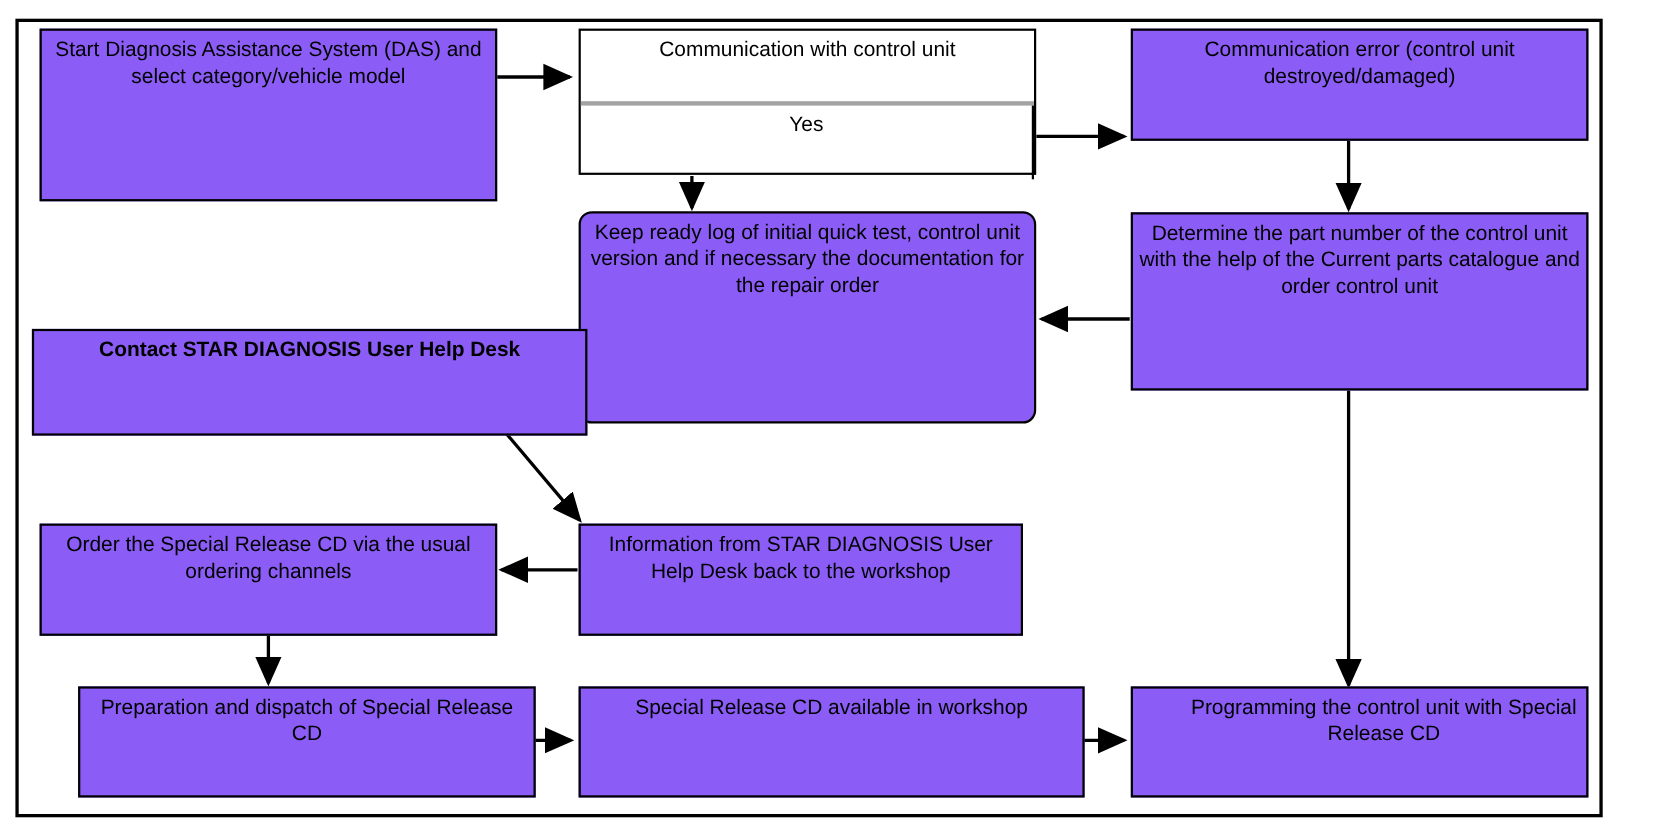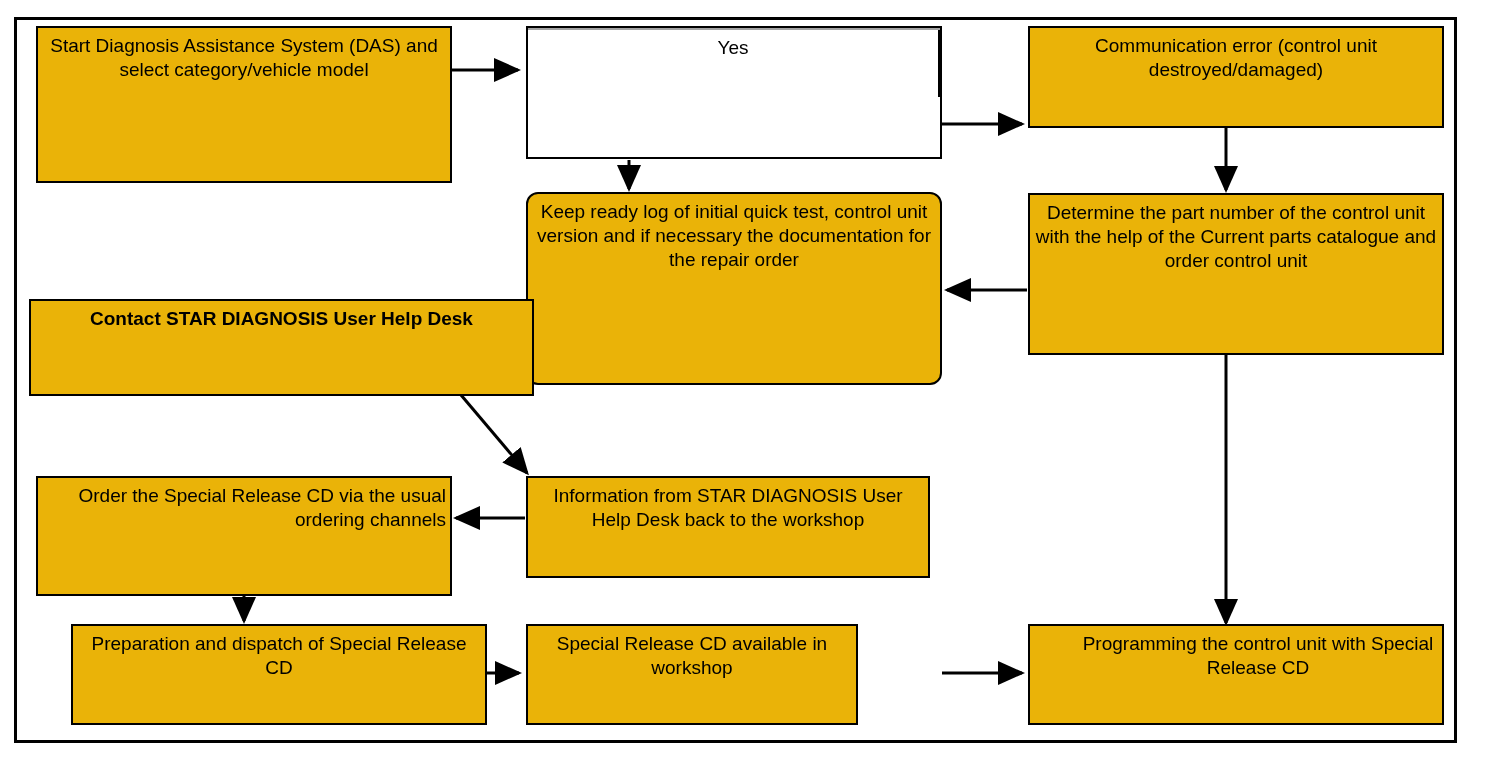--- a/index.html
+++ b/index.html
@@ -22,21 +22,21 @@
     top: 17px;
     width: 1443px;
     height: 726px;
     border: 3px solid #000000;
     box-sizing: border-box;
   }
   .node {
     position: absolute;
     box-sizing: border-box;
     border: 2px solid #000000;
-    background: #eab308;
+    background: #8b5cf6;
     text-align: center;
     color: #000000;
     font-size: 19px;
     line-height: 24px;
   }
   .node .node-text {
     display: block;
     padding: 6px 4px 0 4px;
     white-space: pre-line;
   }
@@ -52,21 +52,21 @@
   }
   .decision .question {
     display: block;
     text-align: center;
     padding: 6px 4px 0 4px;
     height: 64px;
     box-sizing: border-box;
   }
   .decision .branch-row {
     display: flex;
-    border-top: 2px solid #a3a3a3;
+    border-top: 4px solid #a3a3a3;
     height: 67px;
   }
   .decision .branch-cell {
     flex: 1 1 0;
     text-align: center;
     padding-top: 6px;
     box-sizing: border-box;
   }
   .decision .branch-cell.left {
     border-right: 2px solid #000000;
@@ -142,20 +142,21 @@
     <g>
       <line x1="1226" y1="355" x2="1226" y2="623" stroke="#000000" stroke-width="3" marker-end="url(#arrowhead)"></line>
     </g>
   </svg>
 
   <div class="node" style="left:36px; top:26px; width:416px; height:157px;">
     <span class="node-text">Start Diagnosis Assistance System (DAS) and select category/vehicle model</span>
   </div>
 
   <div class="decision" style="left:526px; top:26px; width:416px; height:133px;">
+    <span class="question">Communication with control unit</span>
     <div class="branch-row">
       <div class="branch-cell left">
         <span>Yes</span>
       </div>
     </div>
   </div>
 
   <div class="node" style="left:1028px; top:26px; width:416px; height:102px;">
     <span class="node-text">Communication error (control unit destroyed/damaged)</span>
   </div>
@@ -165,33 +166,33 @@
   </div>
 
   <div class="node" style="left:1028px; top:193px; width:416px; height:162px;">
     <span class="node-text">Determine the part number of the control unit with the help of the Current parts catalogue and order control unit</span>
   </div>
 
   <div class="node" style="left:29px; top:299px; width:505px; height:97px;font-weight:bold;">
     <span class="node-text">Contact STAR DIAGNOSIS User Help Desk</span>
   </div>
 
-  <div class="node" style="left:36px; top:476px; width:416px; height:120px;text-align:right;">
+  <div class="node" style="left:36px; top:476px; width:416px; height:102px;">
     <span class="node-text">Order the Special Release CD via the usual ordering channels</span>
   </div>
 
   <div class="node" style="left:526px; top:476px; width:404px; height:102px;">
     <span class="node-text">Information from STAR DIAGNOSIS User Help Desk back to the workshop</span>
   </div>
 
   <div class="node" style="left:36px; top:624px; width:416px; height:101px;margin-left:35px;">
     <span class="node-text">Preparation and dispatch of Special Release CD</span>
   </div>
 
-  <div class="node" style="left:526px; top:624px; width:332px; height:101px;">
+  <div class="node" style="left:526px; top:624px; width:460px; height:101px;">
     <span class="node-text">Special Release CD available in workshop</span>
   </div>
 
   <div class="node" style="left:1028px; top:624px; width:416px; height:101px;padding-left:44px;">
     <span class="node-text">Programming the control unit with Special Release CD</span>
   </div>
 
 </div>
 
 </body></html>

